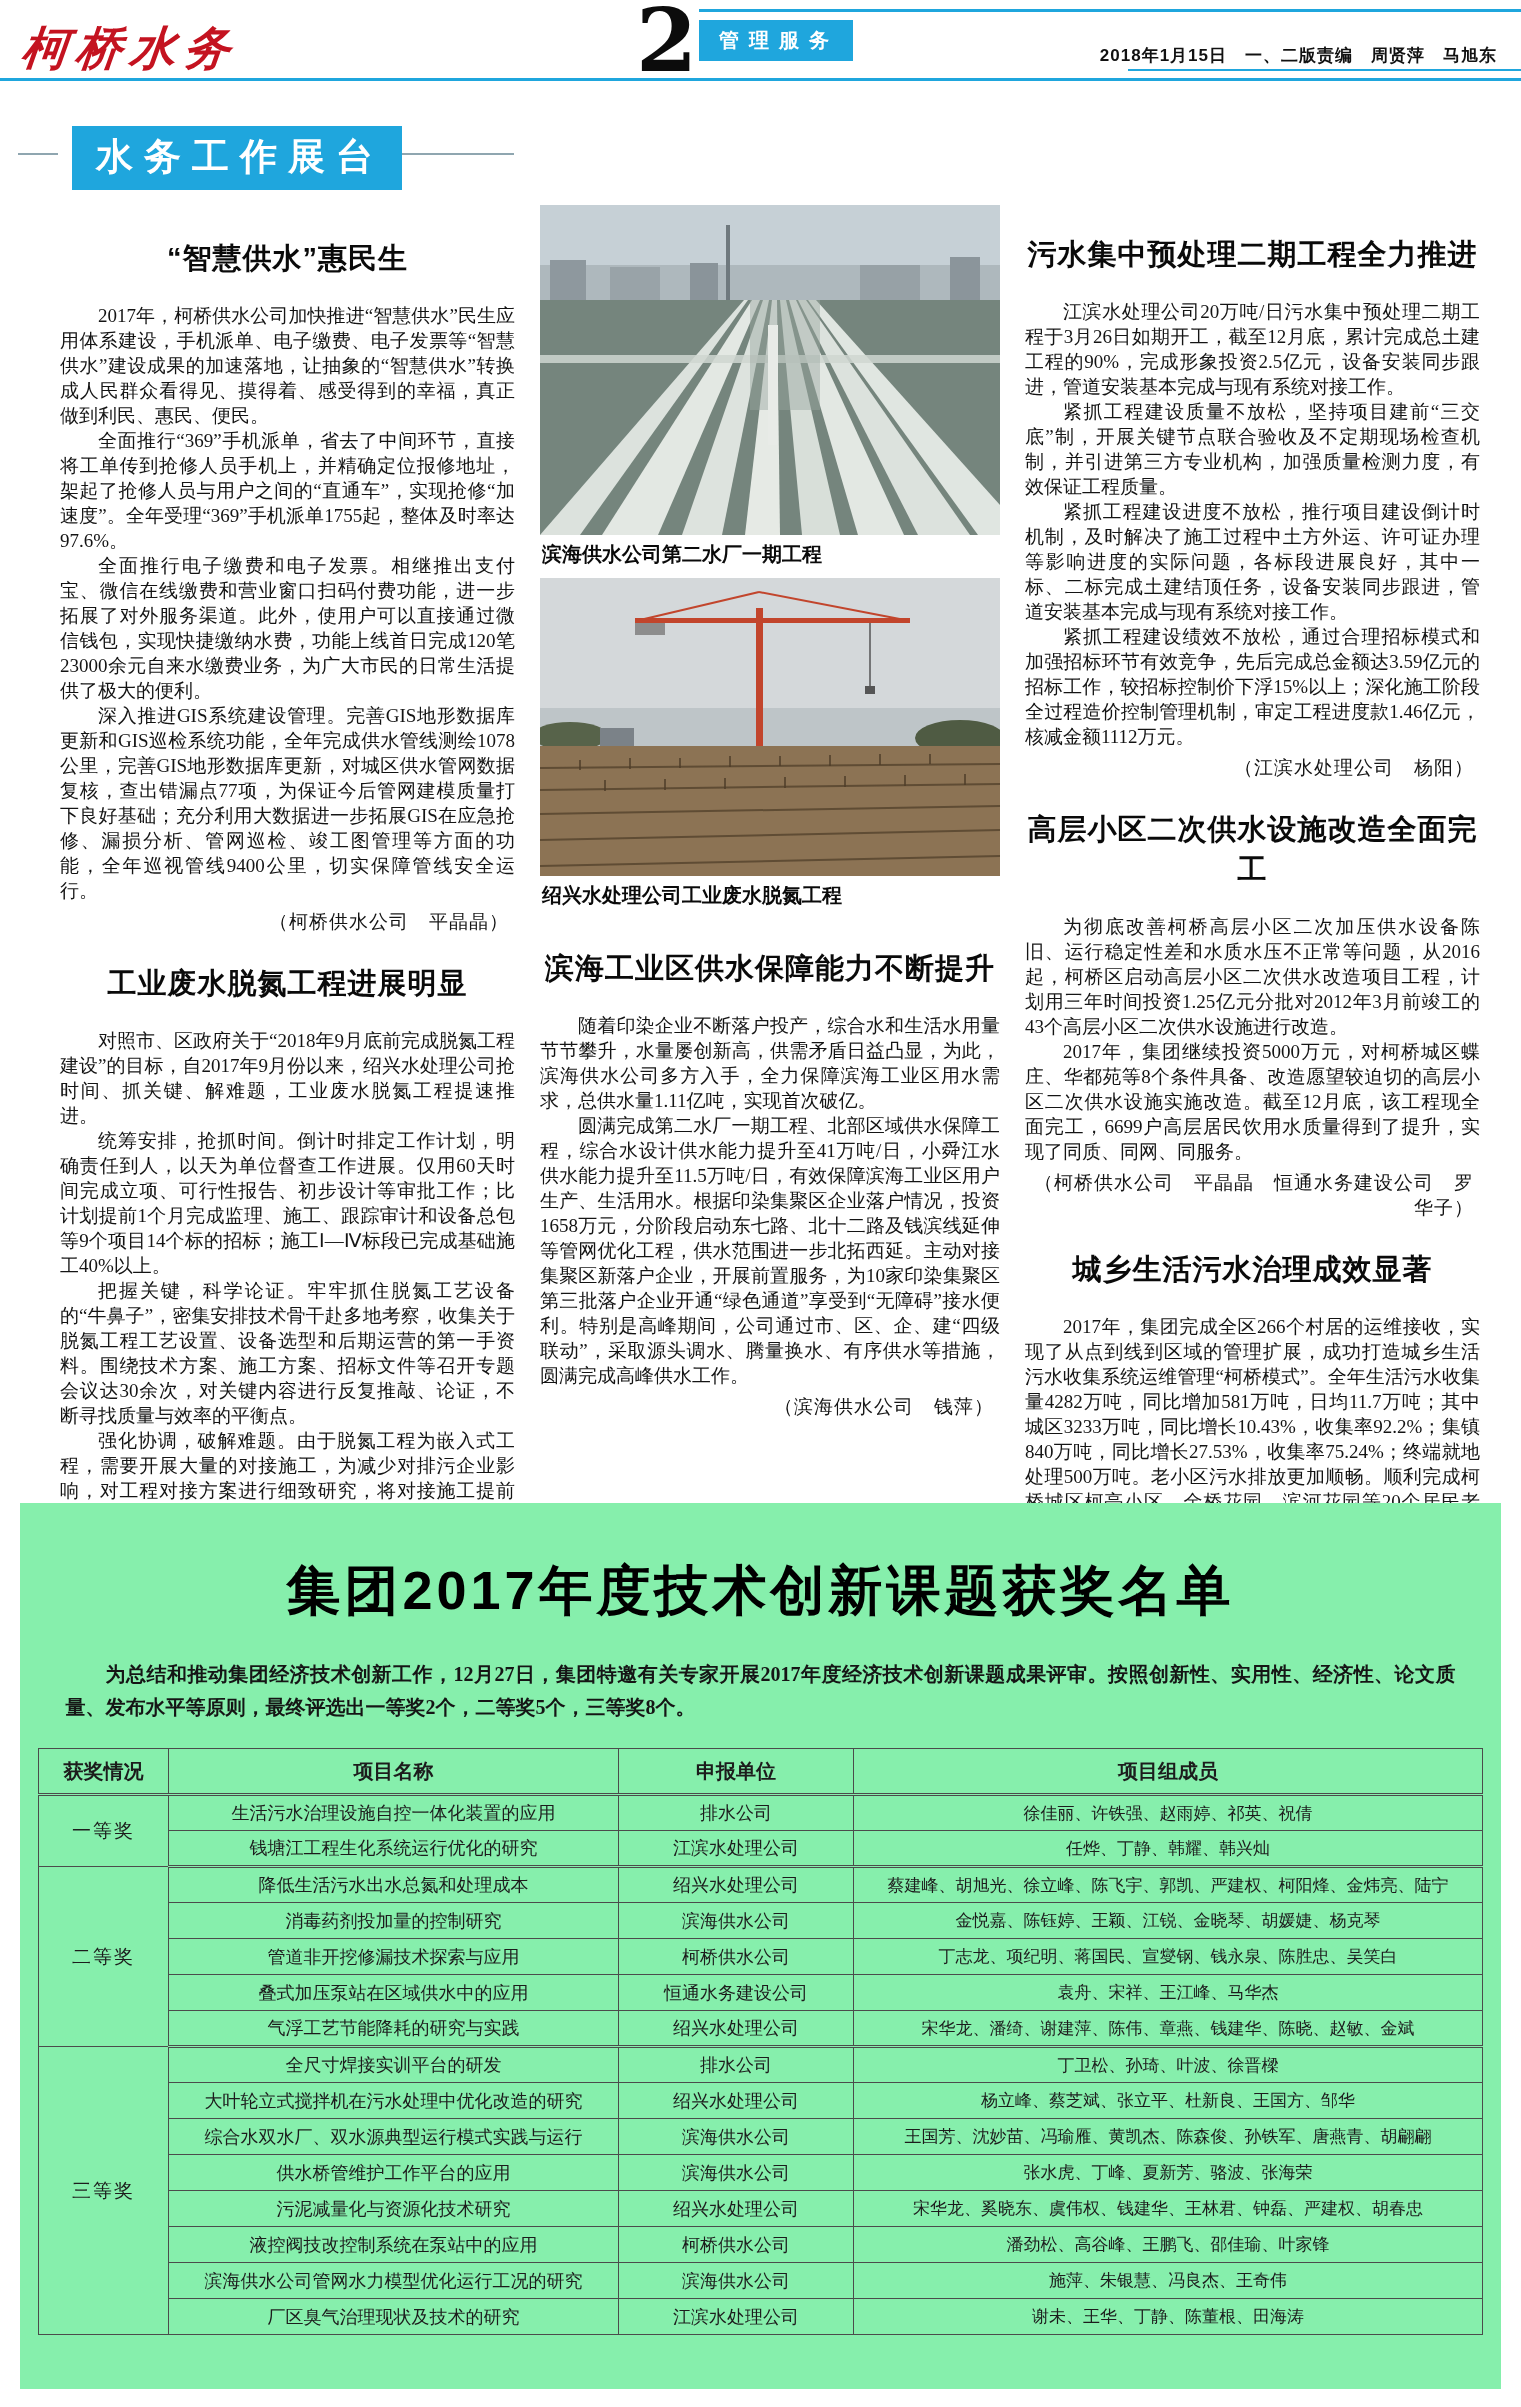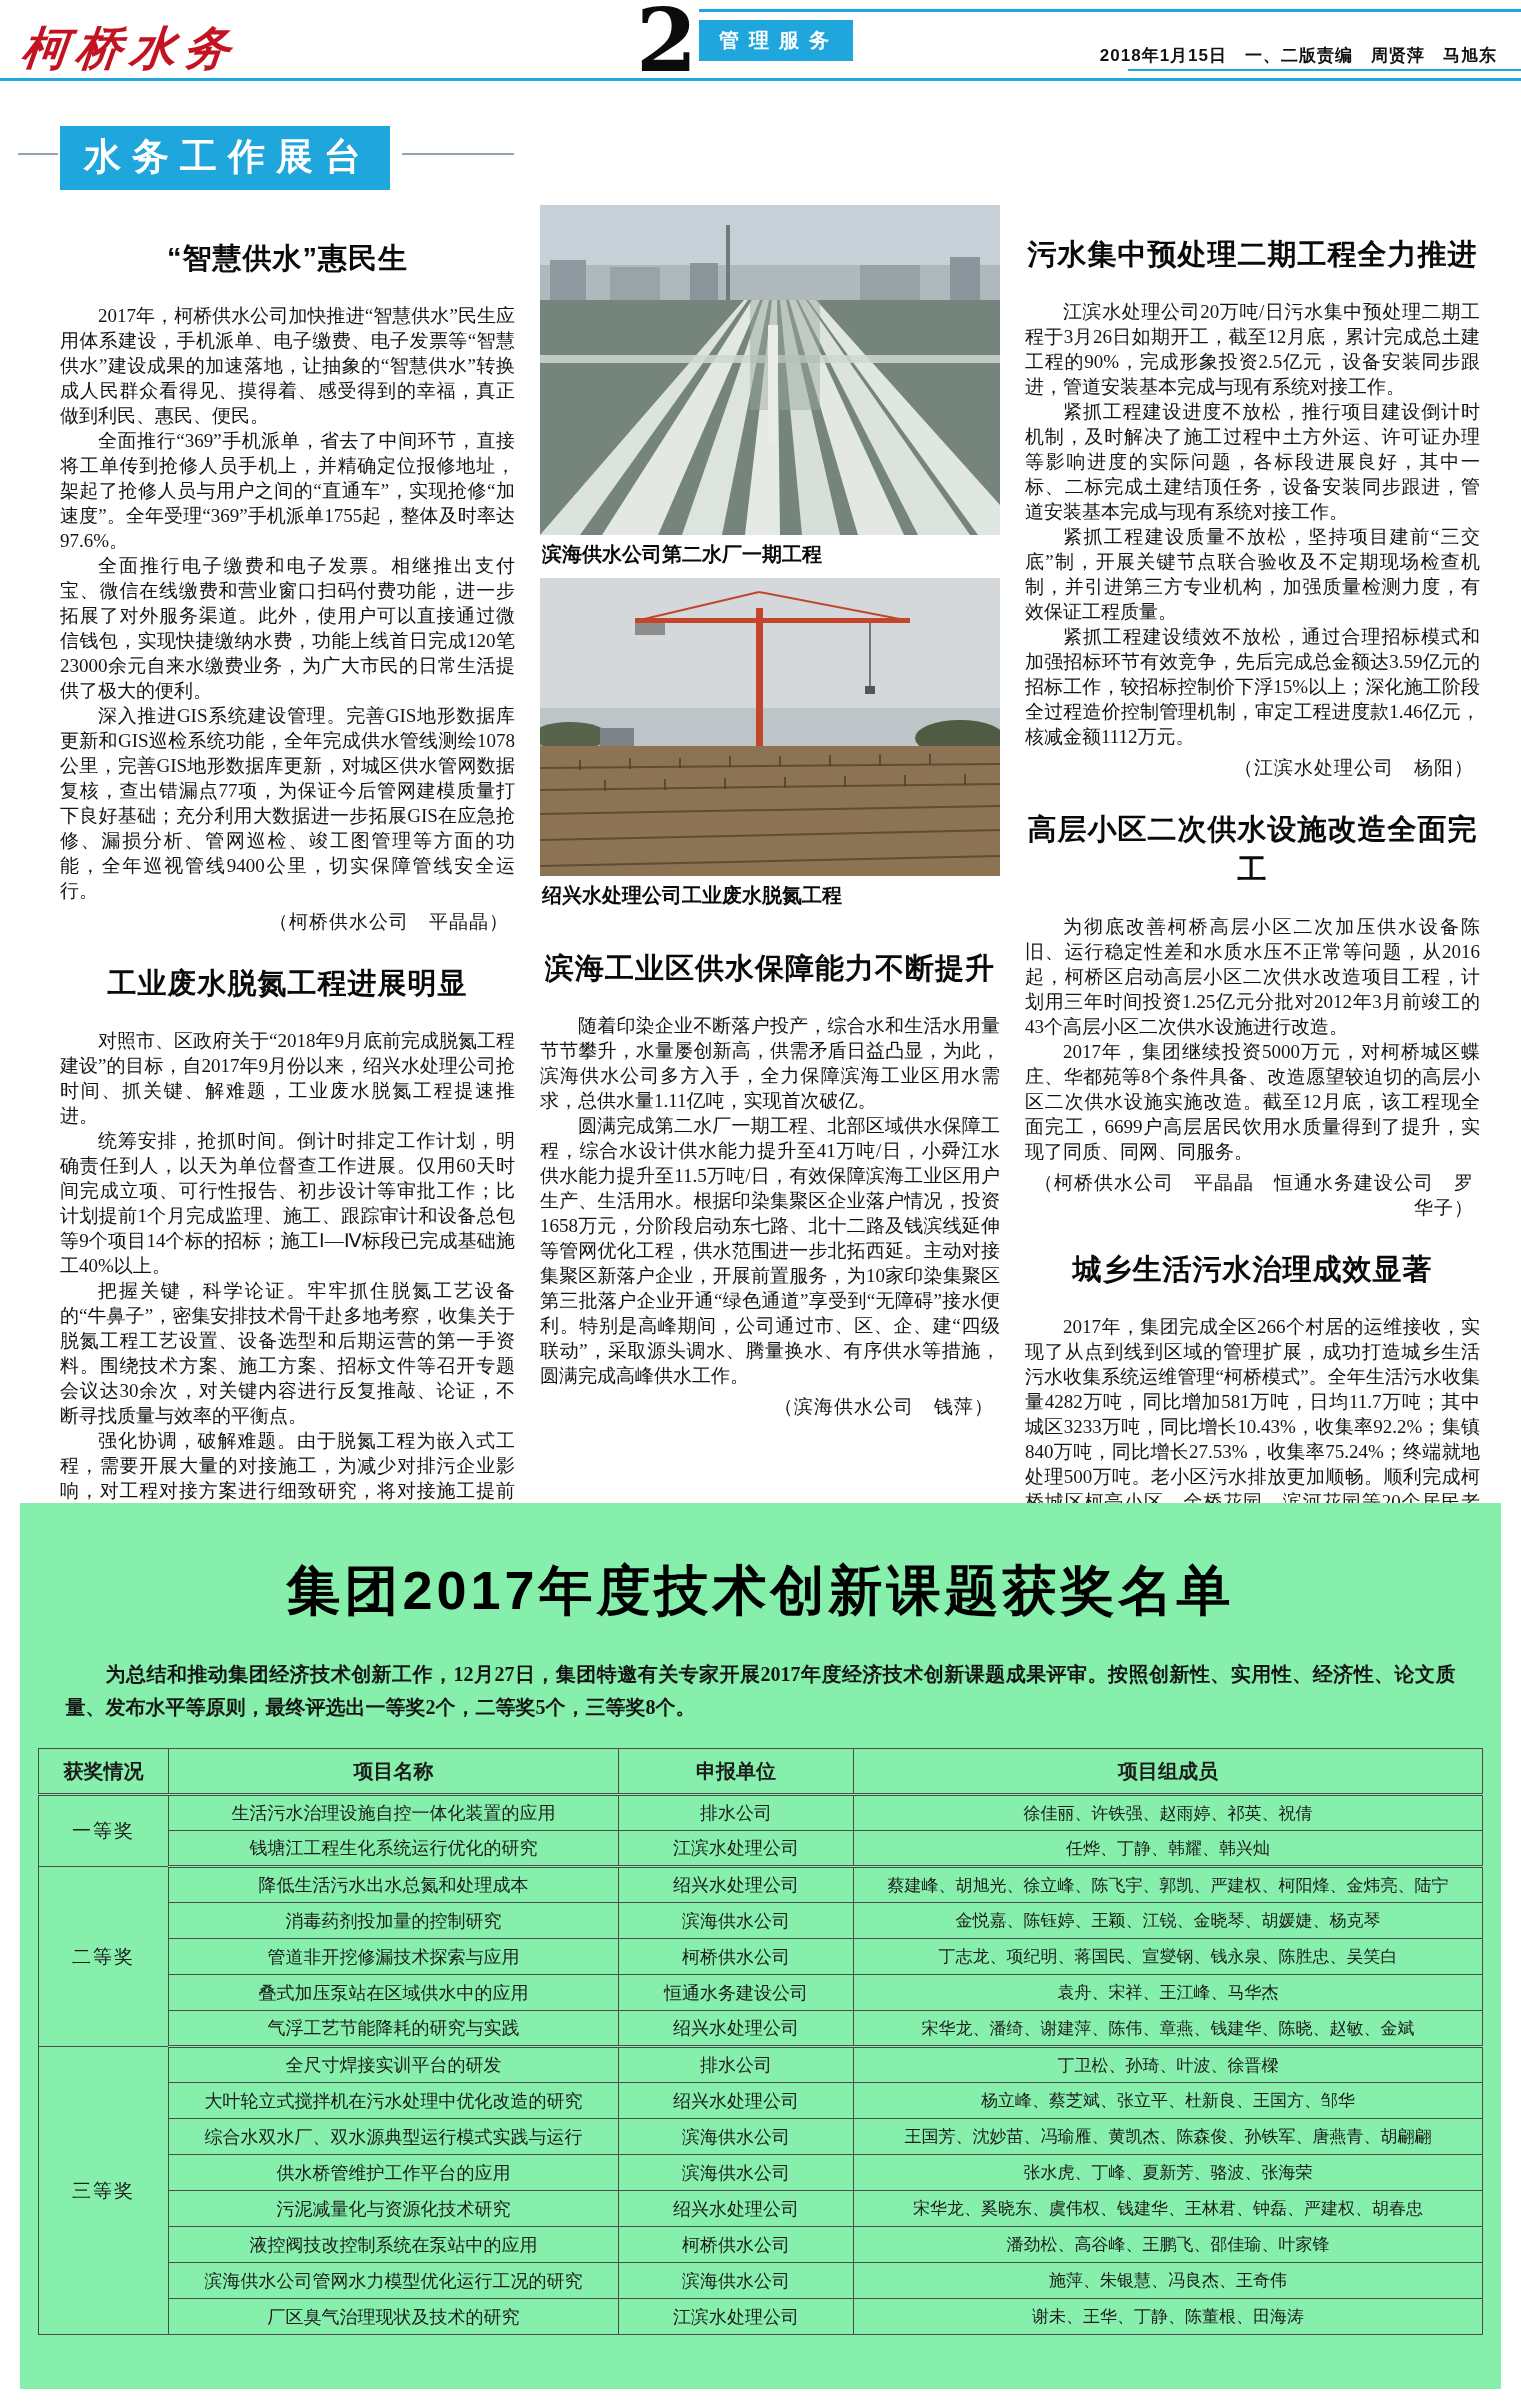--- a/index.html
+++ b/index.html
@@ -17,21 +17,21 @@
                  letter-spacing:10px; padding:7px 14px 7px 20px; }
   .dateline { position:absolute; right:24px; top:44px; font-family:"Liberation Sans", sans-serif;
               font-weight:bold; font-size:17px; color:#111; letter-spacing:1px; }
   .rule { position:absolute; background:#1fa6dd; }
   .rule-top  { left:699px; right:0; top:9px;  height:3px; }
   .rule-sub  { left:1128px; right:0; top:69px; height:2px; }
   .rule-main { left:0; right:0; top:78px; height:3px; }
 
   
   .banner-row { position:absolute; top:126px; left:0; width:100%; height:56px; }
-  .banner { position:absolute; left:60px; top:0; background:#1fa6dd; color:#fff;
+  .banner { position:absolute; left:72px; top:0; background:#1fa6dd; color:#fff;
             font-family:"Liberation Sans", sans-serif; font-weight:bold; font-size:37px;
             letter-spacing:11px; padding:6px 18px 8px 24px; }
   .banner-line { position:absolute; top:27px; height:2px; background:#8fa6b0; }
   .banner-line.left  { left:18px; width:40px; }
   .banner-line.right { left:402px; width:112px; }
 
   
   .columns { position:absolute; top:205px; left:60px; width:1420px; display:flex; gap:25px; }
   .col { width:455px; }
   .col-mid { width:460px; }
@@ -182,22 +182,22 @@
         <p>随着印染企业不断落户投产，综合水和生活水用量节节攀升，水量屡创新高，供需矛盾日益凸显，为此，滨海供水公司多方入手，全力保障滨海工业区用水需求，总供水量1.11亿吨，实现首次破亿。</p>
         <p>圆满完成第二水厂一期工程、北部区域供水保障工程，综合水设计供水能力提升至41万吨/日，小舜江水供水能力提升至11.5万吨/日，有效保障滨海工业区用户生产、生活用水。根据印染集聚区企业落户情况，投资1658万元，分阶段启动东七路、北十二路及钱滨线延伸等管网优化工程，供水范围进一步北拓西延。主动对接集聚区新落户企业，开展前置服务，为10家印染集聚区第三批落户企业开通“绿色通道”享受到“无障碍”接水便利。特别是高峰期间，公司通过市、区、企、建“四级联动”，采取源头调水、腾量换水、有序供水等措施，圆满完成高峰供水工作。</p>
         <div class="byline">（滨海供水公司　钱萍）</div>
       </article>
     </section>
 
     <section class="col col-right">
       <article>
         <h2>污水集中预处理二期工程全力推进</h2>
         <p>江滨水处理公司20万吨/日污水集中预处理二期工程于3月26日如期开工，截至12月底，累计完成总土建工程的90%，完成形象投资2.5亿元，设备安装同步跟进，管道安装基本完成与现有系统对接工作。</p>
+        <p>紧抓工程建设质量不放松，坚持项目建前“三交底”制，开展关键节点联合验收及不定期现场检查机制，并引进第三方专业机构，加强质量检测力度，有效保证工程质量。</p>
         <p>紧抓工程建设进度不放松，推行项目建设倒计时机制，及时解决了施工过程中土方外运、许可证办理等影响进度的实际问题，各标段进展良好，其中一标、二标完成土建结顶任务，设备安装同步跟进，管道安装基本完成与现有系统对接工作。</p>
-        <p>紧抓工程建设质量不放松，坚持项目建前“三交底”制，开展关键节点联合验收及不定期现场检查机制，并引进第三方专业机构，加强质量检测力度，有效保证工程质量。</p>
         <p>紧抓工程建设绩效不放松，通过合理招标模式和加强招标环节有效竞争，先后完成总金额达3.59亿元的招标工作，较招标控制价下浮15%以上；深化施工阶段全过程造价控制管理机制，审定工程进度款1.46亿元，核减金额1112万元。</p>
         <div class="byline">（江滨水处理公司　杨阳）</div>
       </article>
       <article>
         <h2>高层小区二次供水设施改造全面完工</h2>
         <p>为彻底改善柯桥高层小区二次加压供水设备陈旧、运行稳定性差和水质水压不正常等问题，从2016起，柯桥区启动高层小区二次供水改造项目工程，计划用三年时间投资1.25亿元分批对2012年3月前竣工的43个高层小区二次供水设施进行改造。</p>
         <p>2017年，集团继续投资5000万元，对柯桥城区蝶庄、华都苑等8个条件具备、改造愿望较迫切的高层小区二次供水设施实施改造。截至12月底，该工程现全面完工，6699户高层居民饮用水质量得到了提升，实现了同质、同网、同服务。</p>
         <div class="byline">（柯桥供水公司　平晶晶　恒通水务建设公司　罗华子）</div>
       </article>
       <article>

